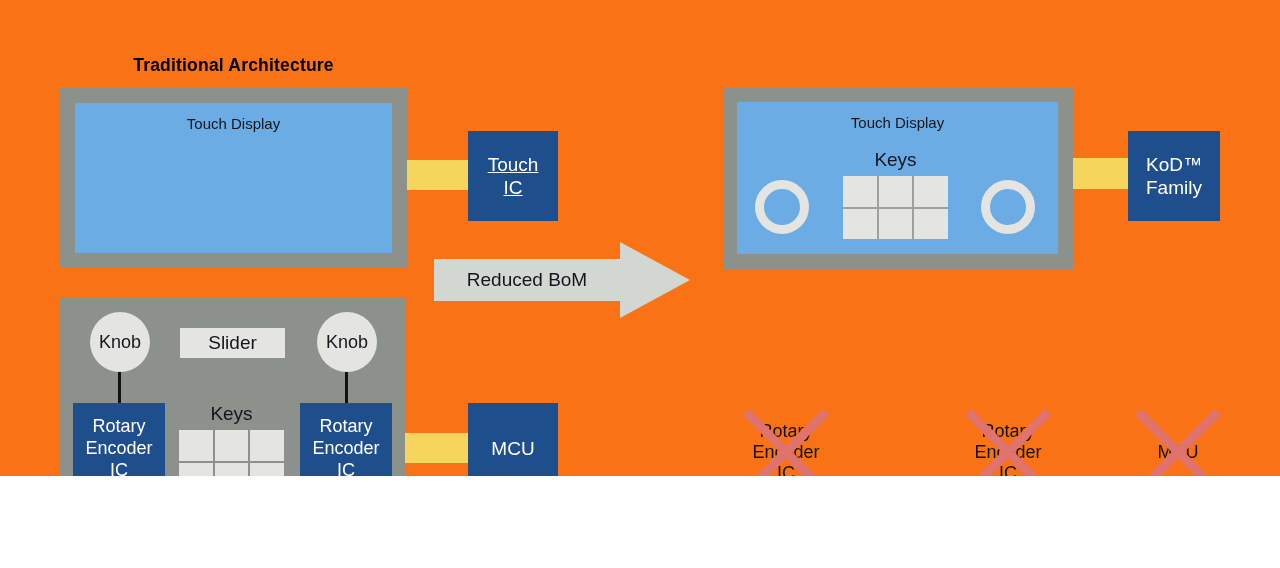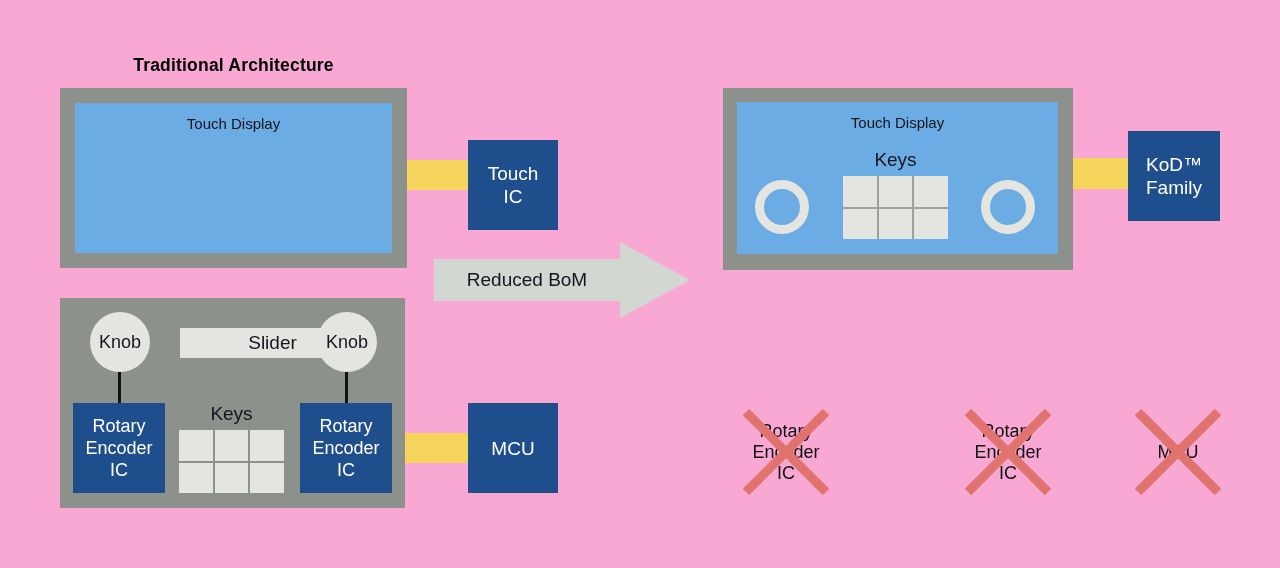--- a/index.html
+++ b/index.html
@@ -1,38 +1,38 @@
 <!DOCTYPE html>
 <html style="--panel-gray: #8C918C; --display-blue: #6CACE4; --chip-blue: #1F4E8C; --connector-yellow: #F5D55C; --element-gray: #E4E4E0; --arrow-gray: #D2D7D2; --cross-red: #E0736D; --key-divider: #9BA19B;"><head>
 <meta charset="utf-8">
 <style>
   html,body { margin:0; padding:0; background:#ffffff; }
   .root {
-    position:relative; width:1280px; height:568px; background:#f9a8d4;
+    position:relative; width:1280px; height:476px; background:#f97316;
     font-family:"Liberation Sans", sans-serif; overflow:hidden; color:#1a1a1a;
   }
   .abs { position:absolute; }
   .title { font-weight:bold; font-size:17.5px; color:#000; text-align:center; letter-spacing:0.2px; }
   .panel { background:var(--panel-gray); }
   .screen { background:var(--display-blue); }
   .screen-label { position:absolute; left:0; right:0; top:12px; text-align:center; font-size:15px; color:#15151e; }
   .chip {
     background:var(--chip-blue); color:#fff; display:flex; flex-direction:column;
     align-items:center; justify-content:center; text-align:center;
     font-size:19px; line-height:23px;
   }
   .chip-sm-line { font-size:18px; line-height:22px; }
   .connector { background:var(--connector-yellow); }
   .knob {
     background:var(--element-gray); border-radius:50%;
     display:flex; align-items:center; justify-content:center; font-size:18px; color:#15151e;
   }
   .slider {
     background:var(--element-gray); display:flex; align-items:center; justify-content:center;
-    font-size:19px; color:#15151e;padding-left:40px;
+    font-size:19px; color:#15151e;
   }
   .stem { background:#121212; width:3px; }
   .small-label { font-size:19px; color:#15151e; text-align:center; }
   .keys-grid {
     display:grid; grid-template-columns:repeat(3,1fr); grid-template-rows:repeat(2,1fr); gap:2px;
   }
   .keys-grid.on-blue { background:var(--key-divider); }
   .key-cell { background:var(--element-gray); }
   .ring { border:9px solid var(--element-gray); border-radius:50%; background:transparent; box-sizing:border-box; }
   .arrow-body {
@@ -58,21 +58,21 @@
 
   <div class="abs title" style="left:60px; top:55px; width:347px;">Traditional Architecture</div>
 
   <div class="abs panel" style="left:60px; top:88px; width:347px; height:180px;">
     <div class="abs screen" style="left:15px; top:15px; width:317px; height:150px;">
       <div class="screen-label">Touch Display</div>
     </div>
   </div>
 
   <div class="abs connector" style="left:407px; top:160px; width:61px; height:30px;"></div>
-  <div class="abs chip" style="left:468px; top:140px; width:90px; height:90px;">
+  <div class="abs chip" style="left:468px; top:131px; width:90px; height:90px;text-decoration:underline;">
     <div>Touch</div>
     <div>IC</div>
   </div>
 
   <div class="abs panel" style="left:60px; top:298px; width:345px; height:210px;"></div>
 
   <div class="abs stem" style="left:118px; top:368px; height:38px;"></div>
   <div class="abs stem" style="left:345px; top:368px; height:38px;"></div>
 
   <div class="abs knob" style="left:90px; top:312px; width:60px; height:60px;">Knob</div>

